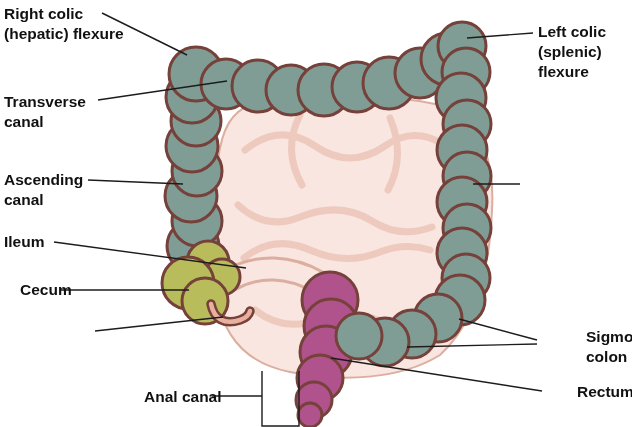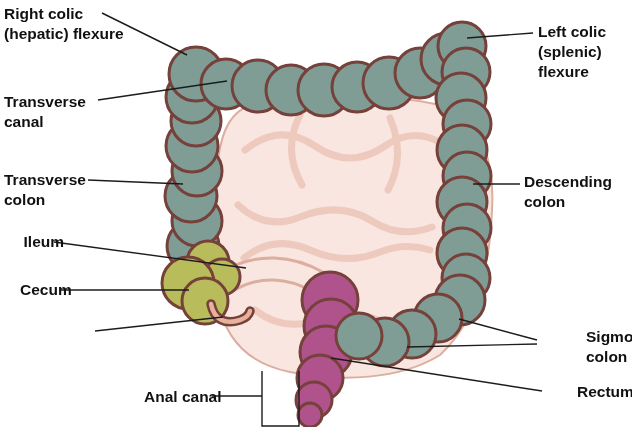--- a/index.html
+++ b/index.html
@@ -134,20 +134,19 @@
       <line class="leader" x1="537" y1="344" x2="407" y2="347"></line>
       <line class="leader" x1="542" y1="391" x2="331" y2="358"></line>
       <line class="leader" x1="212" y1="396" x2="262" y2="396"></line>
       <polyline class="leader" points="262,371 262,426 299,426 299,371"></polyline>
     </g>
   </svg>
 
   <div class="label" style="left:4px;  top:4px;   width:128px;">Right colic (hepatic) flexure</div>
   <div class="label" style="left:538px;top:22px;  width:80px;">Left colic (splenic) flexure</div>
   <div class="label" style="left:4px;  top:92px;  width:90px;">Transverse canal</div>
-  <div class="label" style="left:4px;  top:170px; width:90px;">Transverse colon</div>
-  <div class="label" style="left:524px;top:172px; width:100px;">Descending colon</div>
-  <div class="label" style="left:4px;  top:232px; width:60px;text-align:right;">Ileum</div>
+  <div class="label" style="left:4px;  top:170px; width:90px;">Ascending canal</div>
+  <div class="label" style="left:4px;  top:232px; width:60px;">Ileum</div>
   <div class="label" style="left:20px;  top:280px; width:60px;">Cecum</div>
   <div class="label" style="left:542px;top:327px; width:70px;margin-left:44px;">Sigmoid colon</div>
   <div class="label" style="left:546px;top:382px; width:80px;margin-left:31px;">Rectum</div>
   <div class="label" style="left:120px;top:387px; width:90px;margin-left:24px;">Anal canal</div>
 </div>
 
 </body></html>

